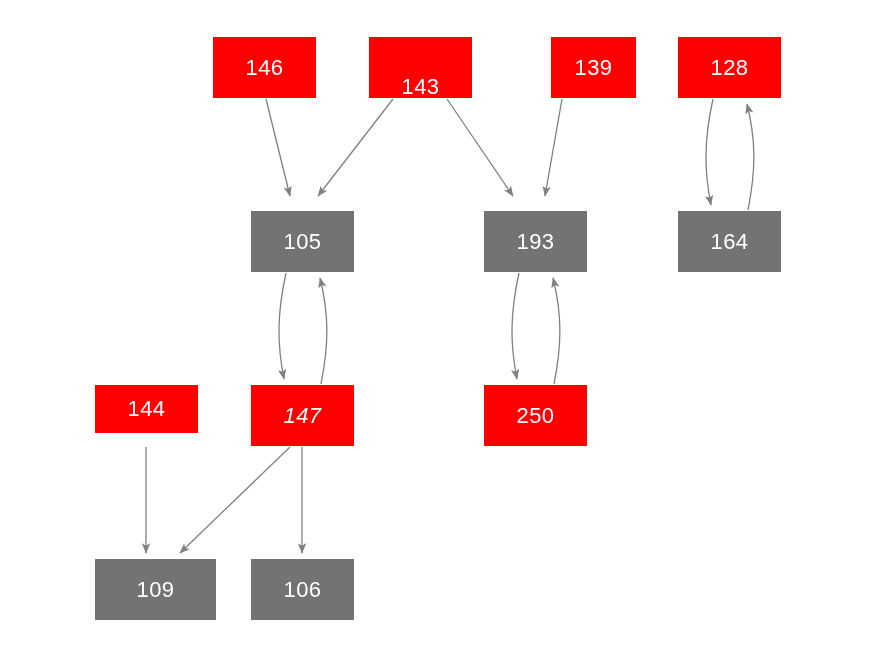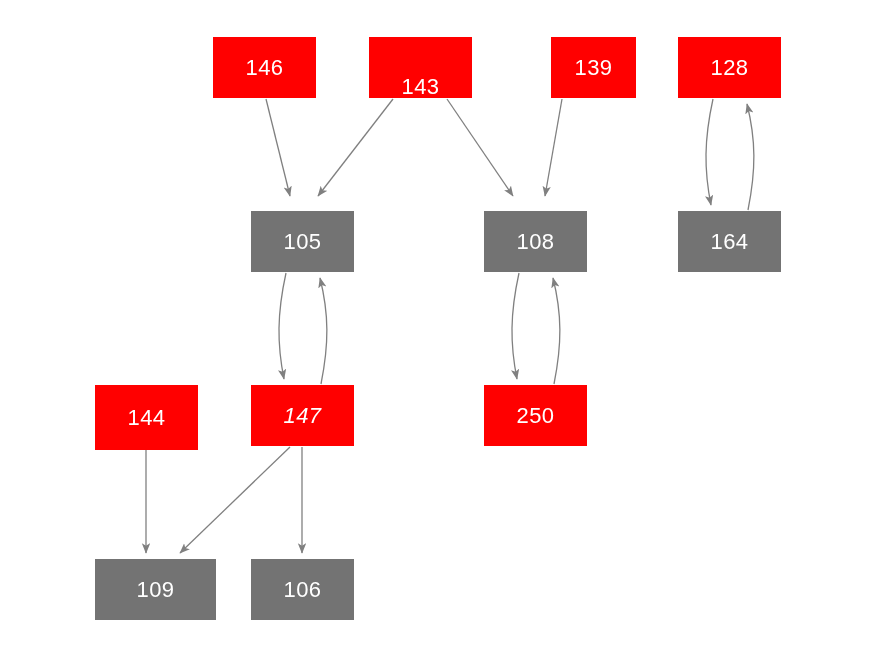--- a/index.html
+++ b/index.html
@@ -85,26 +85,26 @@
       <div class="graph-node red" style="left: 551px; top: 37px; width: 85px; height: 61px;">
         <span class="node-label">139</span>
       </div>
       <div class="graph-node red" style="left: 678px; top: 37px; width: 103px; height: 61px; text-align: right;">
         <span class="node-label">128</span>
       </div>
       <div class="graph-node blue" style="left: 251px; top: 211px; width: 103px; height: 61px;">
         <span class="node-label">105</span>
       </div>
       <div class="graph-node blue" style="left: 484px; top: 211px; width: 103px; height: 61px;">
-        <span class="node-label">108</span>
+        <span class="node-label">193</span>
       </div>
       <div class="graph-node blue" style="left: 678px; top: 211px; width: 103px; height: 61px; justify-content: center;">
         <span class="node-label">164</span>
       </div>
-      <div class="graph-node red" style="left: 95px; top: 385px; width: 103px; height: 65px;">
+      <div class="graph-node red" style="left: 95px; top: 385px; width: 103px; height: 48px;">
         <span class="node-label">144</span>
       </div>
       <div class="graph-node red" style="left: 251px; top: 385px; width: 103px; height: 61px; font-style: italic;">
         <span class="node-label">147</span>
       </div>
       <div class="graph-node red" style="left: 484px; top: 385px; width: 103px; height: 61px;">
         <span class="node-label">250</span>
       </div>
       <div class="graph-node blue" style="left: 95px; top: 559px; width: 121px; height: 61px; text-align: center;">
         <span class="node-label">109</span>

